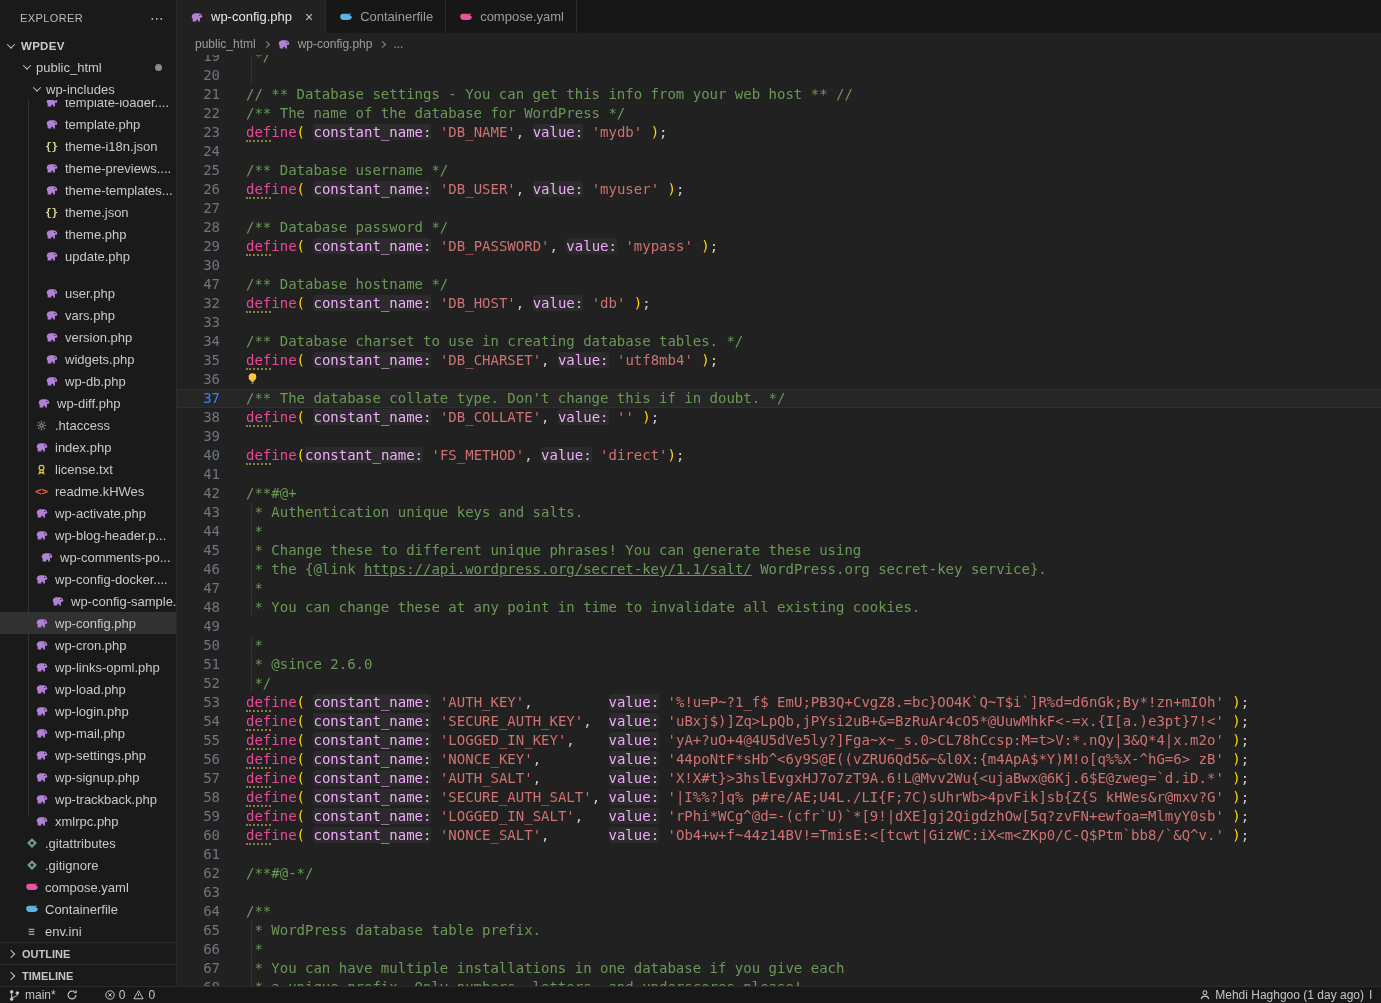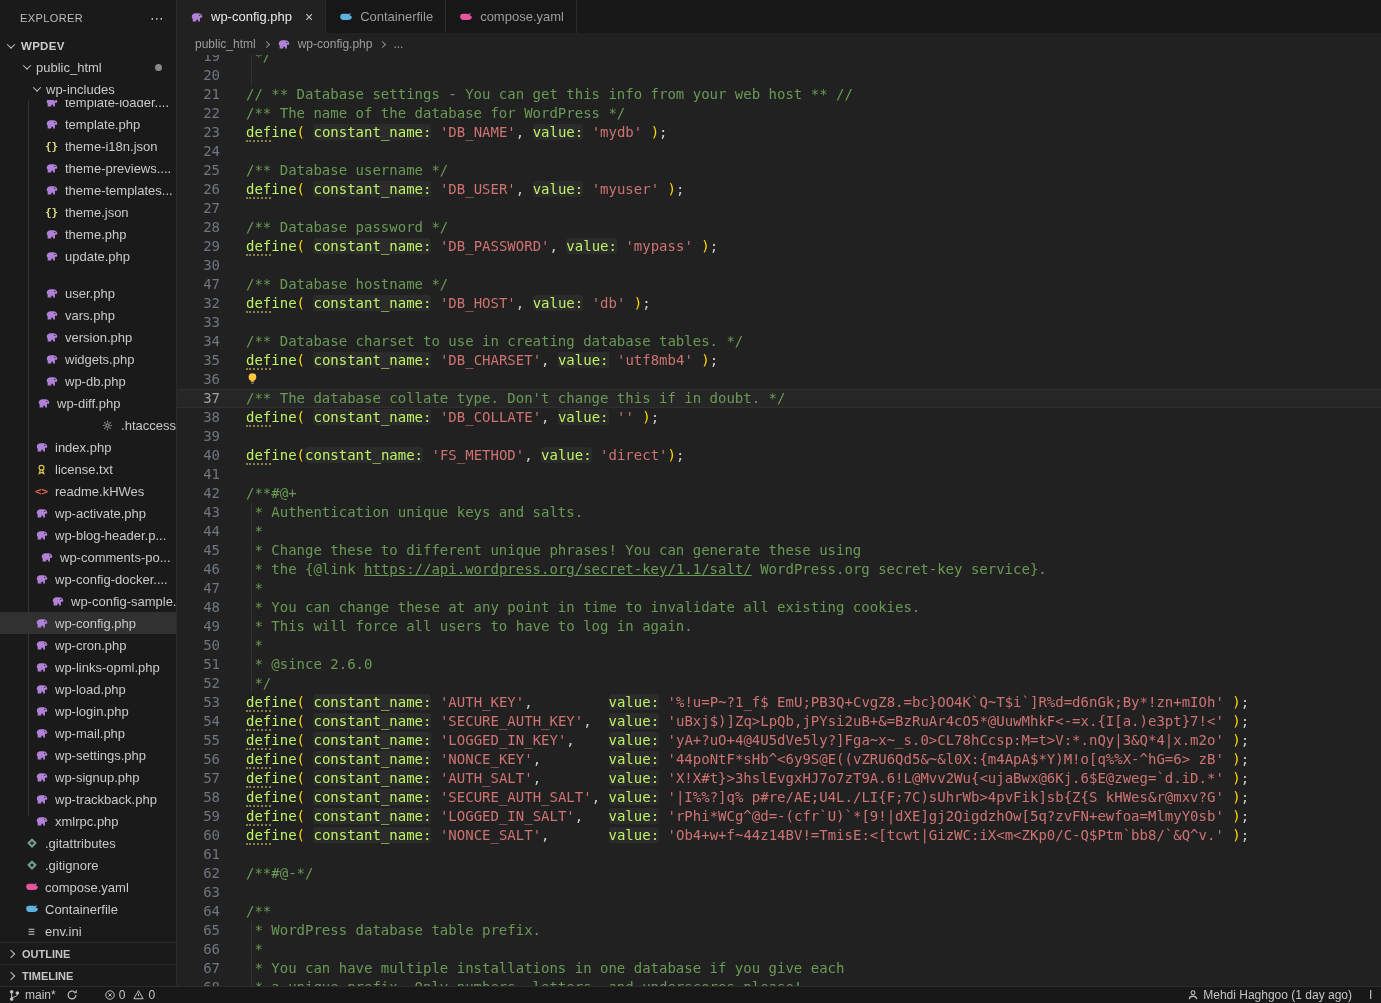--- a/index.html
+++ b/index.html
@@ -39,37 +39,37 @@
   .tab-close { margin-left:6px; font-size:14px; color:#c5c5c5; cursor:pointer; }
   
   #breadcrumb { height:22px; display:flex; align-items:center; gap:6px; padding-left:18px; font-size:12px; color:#9d9d9d; background:#212121; }
   .bc-sep { width:5px; height:5px; border-right:1.2px solid #8a8a8a; border-bottom:1.2px solid #8a8a8a; transform:rotate(-45deg); margin:0 2px; }
   
   #editor { position:relative; flex:1; overflow:hidden; background:#212121; }
   #code { margin-top:-8px; font-family:"DejaVu Sans Mono","Liberation Mono",monospace; font-size:14px; line-height:19px; font-variant-ligatures:none; }
   .cl { display:flex; height:19px; position:relative; }
   .cl.current { background:rgba(255,255,255,.025); box-shadow:inset 0 1px 0 #2f2f2f, inset 0 -1px 0 #2f2f2f; }
   .ln { width:69px; min-width:69px; text-align:right; padding-right:26px; color:#6e7681; }
-  .cl.current .ln { color:#a3a3a3; }
+  .cl.current .ln { color:#3b82f6; }
   .ct { white-space:pre; position:relative; }
   .cl.g .ct::before { content:''; position:absolute; left:5px; top:0; height:19px; width:1px; background:#333333; }
   .tok-c { color:#6a9955; }
   .tok-u { color:#6a9955; text-decoration:underline; }
-  .tok-f, .tok-fd { color:#bef264; }
+  .tok-f, .tok-fd { color:#ec4899; }
   .tok-fd { border-bottom:2px dotted #8a7f46; }
   .tok-b { color:#ffd700; }
   .tok-p { color:#cfcfcf; }
   .tok-s { color:#ce7272; }
-  .tok-h { color:#bef264; background:#2b2b2b; border-radius:3px; }
+  .tok-h { color:#f0abfc; background:#2b2b2b; border-radius:3px; }
   .bulb { display:inline-block; vertical-align:middle; margin-top:-3px; }
   
   #statusbar { position:absolute; left:0; right:0; bottom:0; height:17px; background:#181818; border-top:1px solid #2b2b2b; display:flex; align-items:center; font-size:12px; color:#c5c5c5; padding:0 6px 0 8px; }
   .sb-item { display:flex; align-items:center; gap:4px; margin-right:10px; cursor:pointer; }
   .sb-group { display:flex; align-items:center; gap:3px; margin-left:16px; cursor:pointer; }
-  #sb-right { margin-left:auto; display:flex; align-items:flex-end; gap:17px; }
+  #sb-right { margin-left:auto; display:flex; align-items:flex-end; gap:5px; }
   .sb-cut { width:6px; overflow:hidden; white-space:nowrap; color:#c5c5c5; }
   svg.icn { display:block; }
 </style>
 </head>
 <body>
 
 <div id="app">
   <div id="main">
 
     <div id="sidebar">
@@ -236,21 +236,21 @@
             <div class="row-inner">
               <span class="fi">
                 <svg class="icn" width="14" height="14" viewBox="0 0 16 16">
                   <path fill="#b180d7" d="M3 13v-3.2C2.4 9.3 2 8.5 2 7.6 2 5.2 3.9 3.6 6.4 3.6h3.1c1.9 0 3.5 1 4.1 2.5l.4 1c.2.6 0 1.2-.5 1.6-.4.3-1 .4-1.5.2l-.6-.2V13h-2.1v-1.9H7.2V13H3z"></path>
                   <circle cx="11.2" cy="6.2" r=".7" fill="#1a1a1a"></circle>
                 </svg>
               </span>
               <span class="tlabel">wp-diff.php</span>
             </div>
           </div>
-          <div class="trow" style="padding-left: 34px; justify-content: flex-end;">
+          <div class="trow" style="padding-left: 34px;">
             <div class="row-inner">
               <span class="fi">
                 <svg class="icn" width="13" height="13" viewBox="0 0 16 16" fill="none" stroke="#8c8c8c" stroke-width="1.5">
                   <circle cx="8" cy="8" r="2.1"></circle>
                   <path d="M8 2.3v2M8 11.7v2M2.3 8h2M11.7 8h2M4 4l1.4 1.4M10.6 10.6 12 12M12 4l-1.4 1.4M5.4 10.6 4 12"></path>
                 </svg>
               </span>
               <span class="tlabel">.htaccess</span>
             </div>
           </div>
@@ -684,21 +684,20 @@
             <div class="cl g">
               <span class="ln">47</span>
               <span class="ct"><span class="tok-c"> *</span></span>
             </div>
             <div class="cl g">
               <span class="ln">48</span>
               <span class="ct"><span class="tok-c"> * You can change these at any point in time to invalidate all existing cookies.</span></span>
             </div>
             <div class="cl g">
               <span class="ln">49</span>
-              <span class="ct"><span class="tok-c"> * This will force all users to have to log in again.</span></span>
             </div>
             <div class="cl g">
               <span class="ln">50</span>
               <span class="ct"><span class="tok-c"> *</span></span>
             </div>
             <div class="cl g">
               <span class="ln">51</span>
               <span class="ct"><span class="tok-c"> * @since 2.6.0</span></span>
             </div>
             <div class="cl g">

